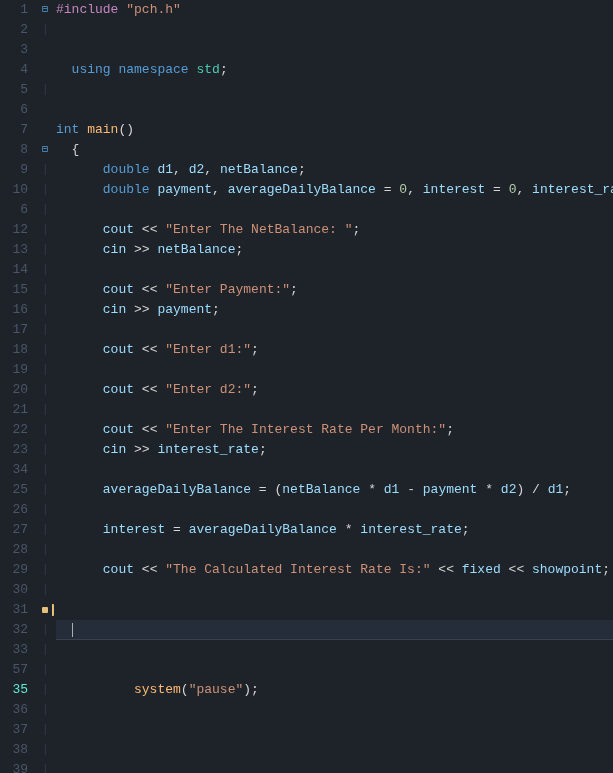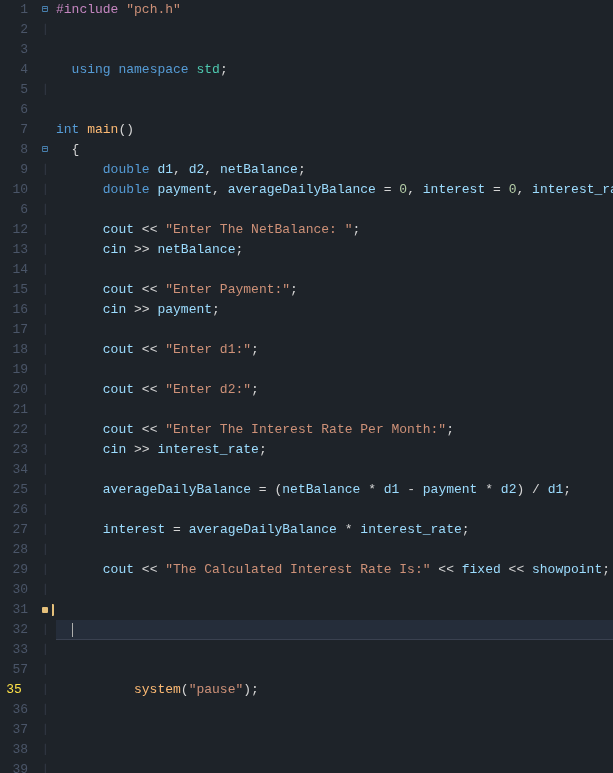--- a/index.html
+++ b/index.html
@@ -33,22 +33,21 @@
       padding-top: 0;
     }
     .line-number {
       height: 20px;
       line-height: 20px;
       padding-right: 10px;
       font-size: 13px;
       color: #4a5568;
     }
     .line-number.active {
-      color: #fde047;
-      text-align: center;
+      color: #5eead4;
     }
     .gutter {
       width: 14px;
       flex-shrink: 0;
       position: relative;
     }
     .fold-icon {
       width: 14px;
       height: 20px;
       line-height: 20px;

